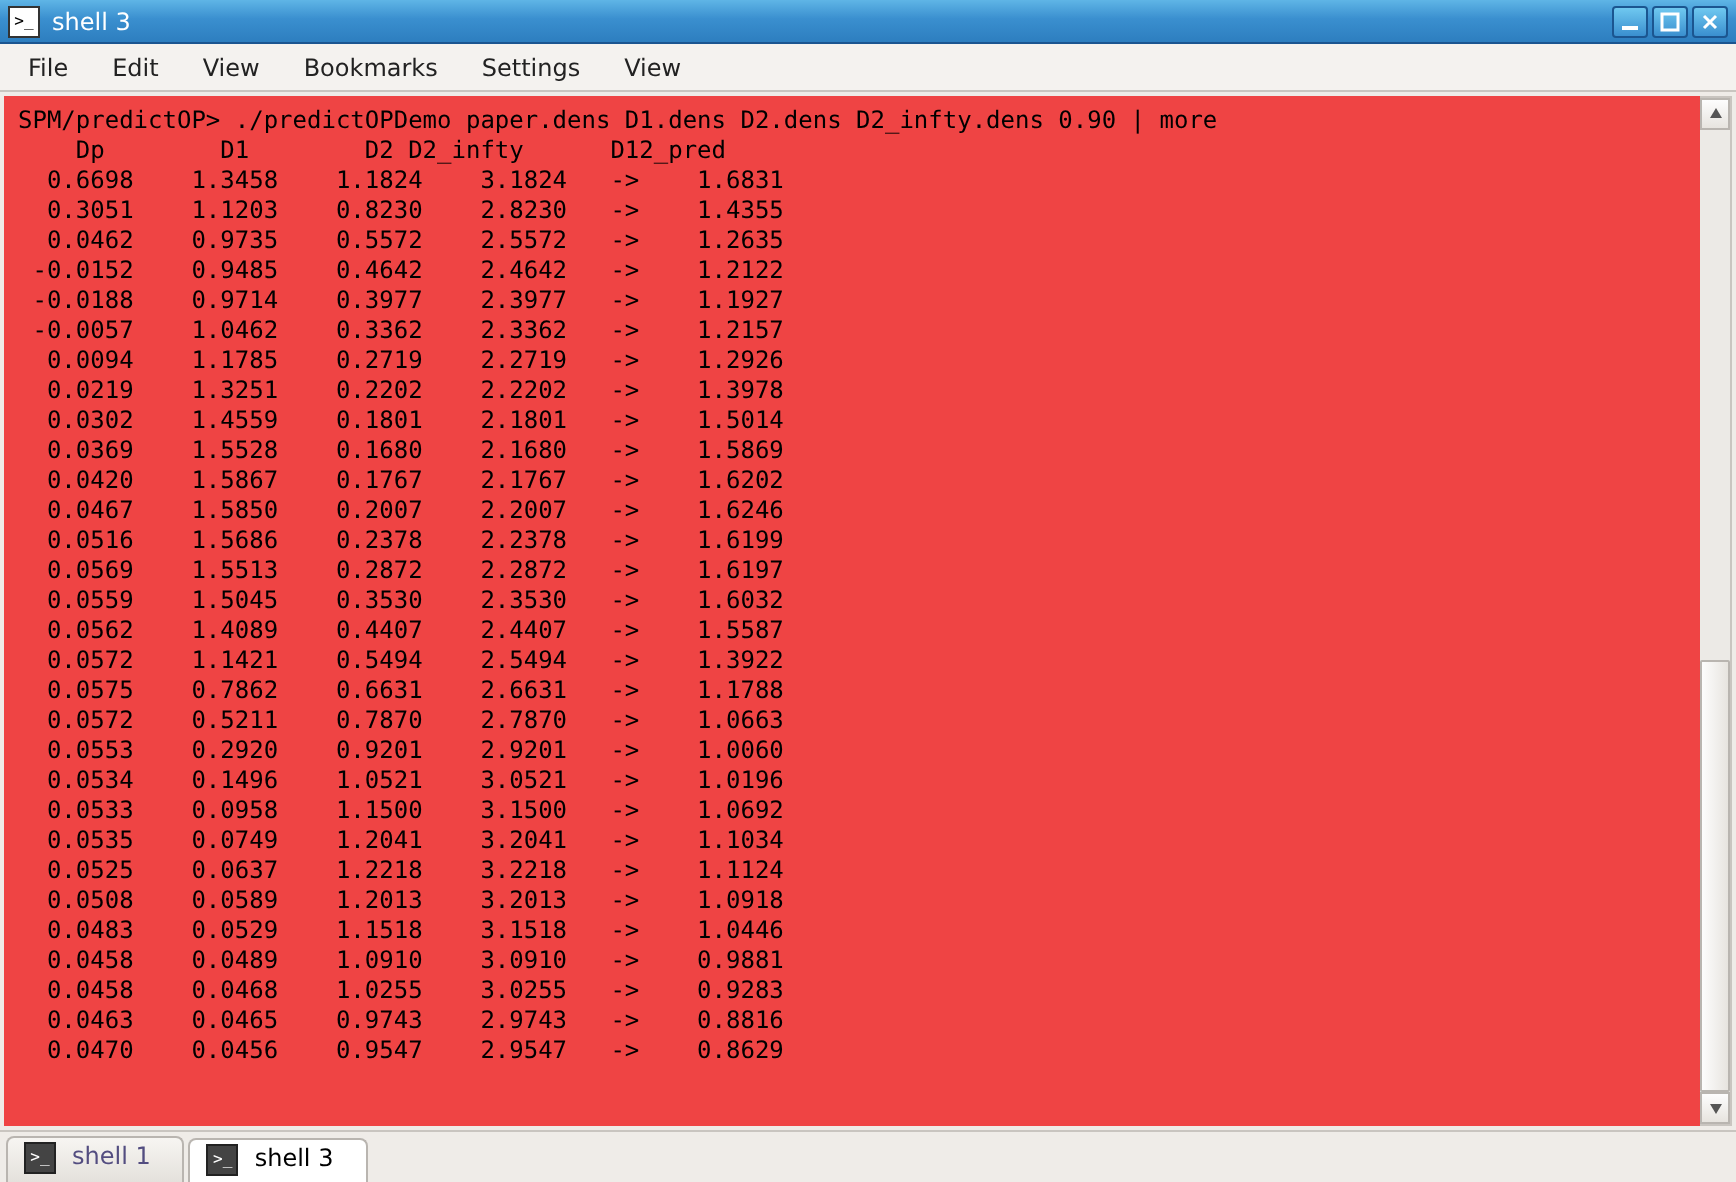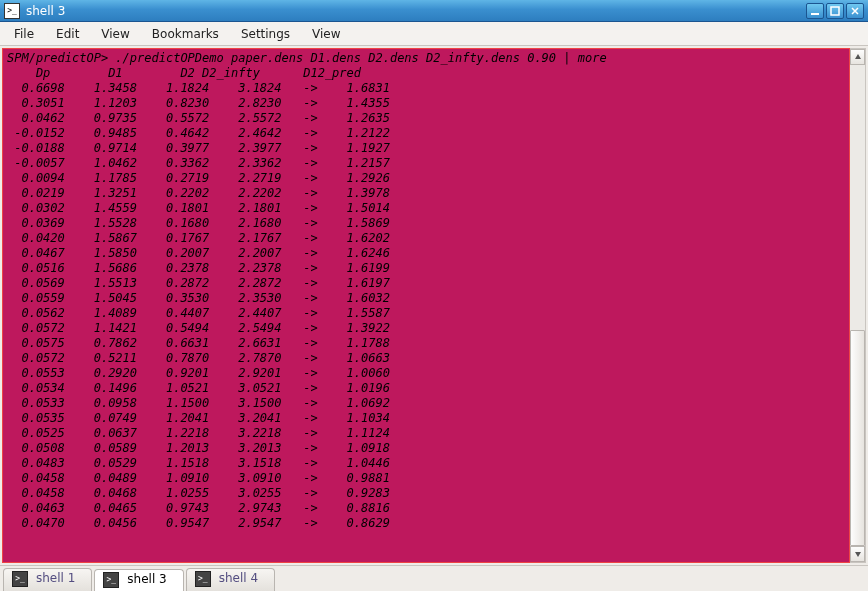--- a/index.html
+++ b/index.html
@@ -66,30 +66,29 @@
   
   .terminal-wrap {
     flex: 1;
     display: flex;
     background: #efece8;
     padding: 2px;
     min-height: 0;
   }
   .terminal {
     flex: 1;
-    background: #be185d;
+    background: #ef4444;
     font-family: "DejaVu Sans Mono","Liberation Mono","Courier New",monospace;
     font-size: 12px;
     line-height: 15px;
     color: #000;
     overflow: hidden;
     white-space: pre;
     padding: 2px 4px;
-    border: 1px solid #ef4444;
-    font-style: italic;
+    border: 3px solid #ef4444;
   }
   .scrollbar {
     width: 16px;
     background: #efece8;
     border: 1px solid #c9c5c0;
     border-left:none;
     display: flex;
     flex-direction: column;
   }
   .sb-btn {
@@ -239,17 +238,13 @@
 
 <div class="tabbar" id="tabbar">
     <div class="tab">
       <span class="tab-icon"></span>
       <span>shell 1</span>
     </div>
     <div class="tab active">
       <span class="tab-icon"></span>
       <span>shell 3</span>
     </div>
-    <div class="tab">
-      <span class="tab-icon"></span>
-      <span>shell 4</span>
-    </div>
   </div>
 
 </body></html>

